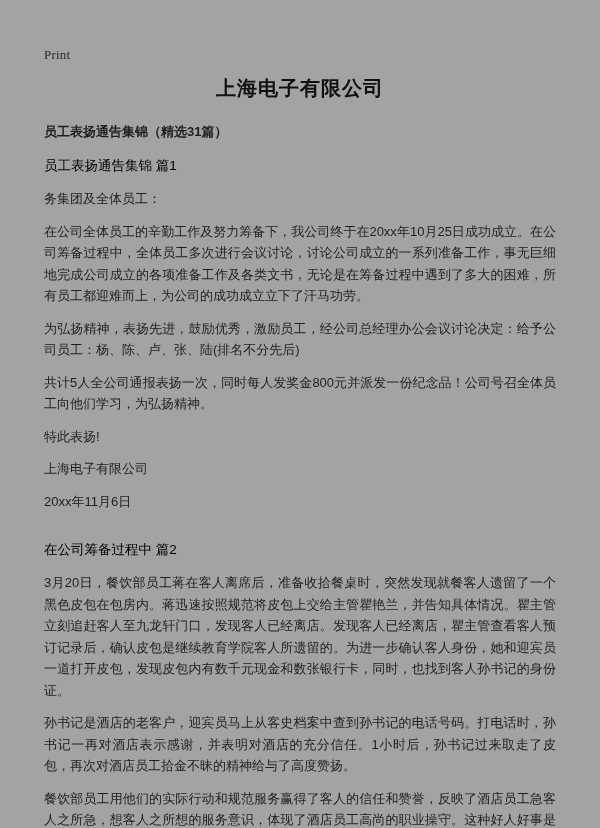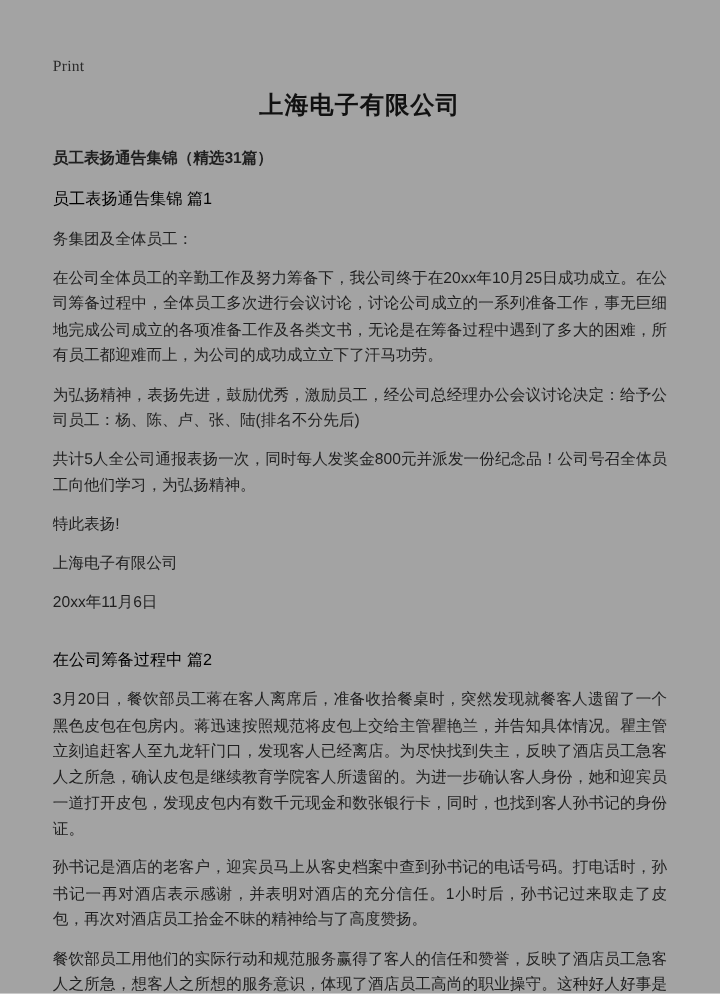--- a/index.html
+++ b/index.html
@@ -105,18 +105,18 @@
     <p class="para">为弘扬精神，表扬先进，鼓励优秀，激励员工，经公司总经理办公会议讨论决定：给予公司员工：杨、陈、卢、张、陆(排名不分先后)</p>
     <p class="para">共计5人全公司通报表扬一次，同时每人发奖金800元并派发一份纪念品！公司号召全体员工向他们学习，为弘扬精神。</p>
     <p class="para">特此表扬!</p>
     <p class="para">上海电子有限公司</p>
     <p class="para">20xx年11月6日</p>
 
     <div class="spacer-lg"></div>
 
     <h2 class="section-heading">在公司筹备过程中 篇2</h2>
 
-    <p class="para">3月20日，餐饮部员工蒋在客人离席后，准备收拾餐桌时，突然发现就餐客人遗留了一个黑色皮包在包房内。蒋迅速按照规范将皮包上交给主管瞿艳兰，并告知具体情况。瞿主管立刻追赶客人至九龙轩门口，发现客人已经离店。为尽快找到失主，反映了酒店员工急客人之所急，确认皮包是继续教育学院客人所遗留的。为进一步确认客人身份，她和迎宾员一道打开皮包，发现皮包内有数千元现金和数张银行卡，同时，也找到客人孙书记的身份证。</p>
+    <p class="para">3月20日，餐饮部员工蒋在客人离席后，准备收拾餐桌时，突然发现就餐客人遗留了一个黑色皮包在包房内。蒋迅速按照规范将皮包上交给主管瞿艳兰，并告知具体情况。瞿主管立刻追赶客人至九龙轩门口，发现客人已经离店。发现客人已经离店，瞿主管查看客人预订记录后，确认皮包是继续教育学院客人所遗留的。为进一步确认客人身份，她和迎宾员一道打开皮包，发现皮包内有数千元现金和数张银行卡，同时，也找到客人孙书记的身份证。</p>
     <p class="para">孙书记是酒店的老客户，迎宾员马上从客史档案中查到孙书记的电话号码。打电话时，孙书记一再对酒店表示感谢，并表明对酒店的充分信任。1小时后，孙书记过来取走了皮包，再次对酒店员工拾金不昧的精神给与了高度赞扬。</p>
     <p class="para">餐饮部员工用他们的实际行动和规范服务赢得了客人的信任和赞誉，反映了酒店员工急客人之所急，想客人之所想的服务意识，体现了酒店员工高尚的职业操守。这种好人好事是新时期新风尚，这种拾金不昧的精神值得我们全体员工学习和发扬!</p>
 
   </div>
 </div>
 
 </body></html>

